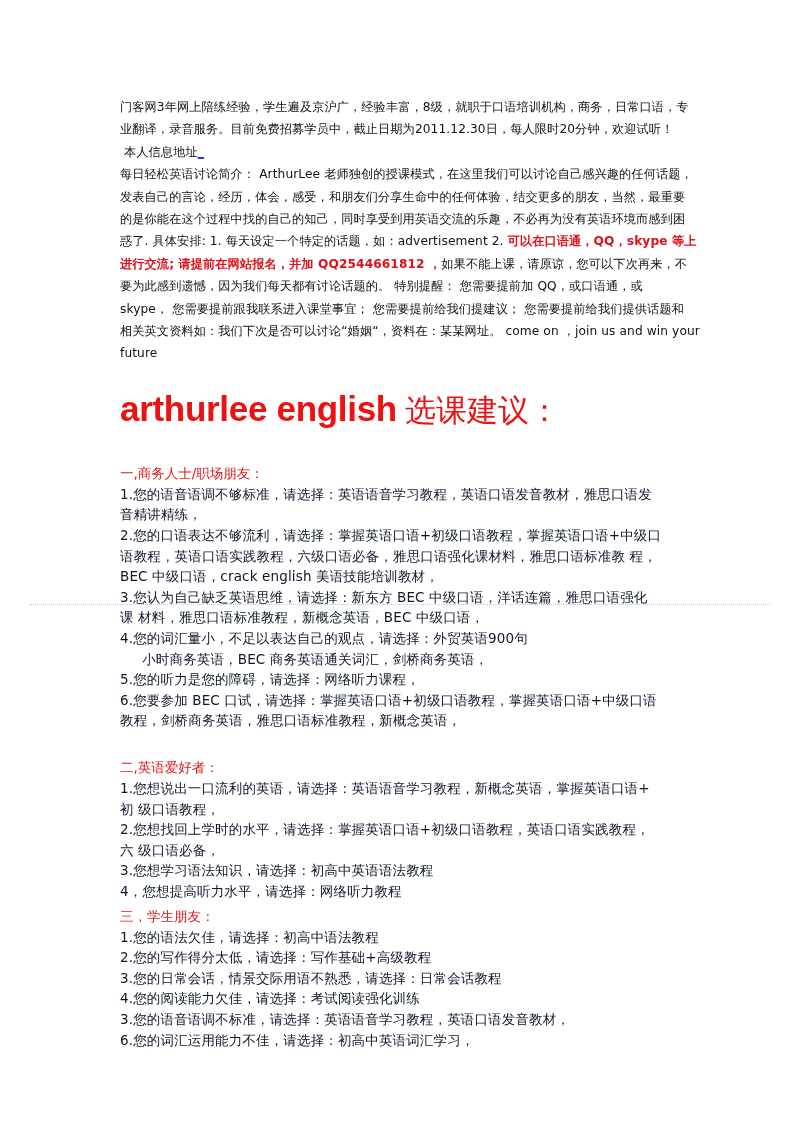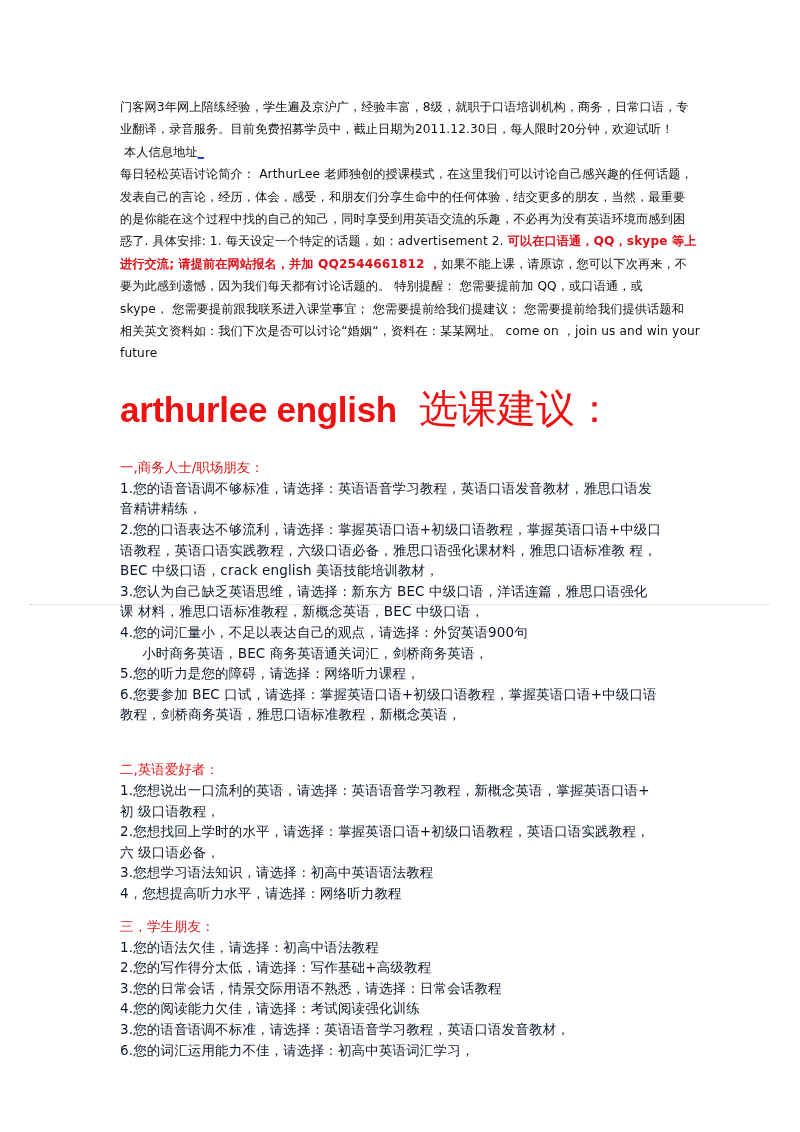--- a/index.html
+++ b/index.html
@@ -38,26 +38,26 @@
       color: #ee1111;
       white-space: nowrap;
     }
     .big-title .en {
       font-family: "Liberation Sans", sans-serif;
       font-weight: bold;
       font-size: 35px;
       letter-spacing: -0.3px;
     }
     .big-title .zh {
-      font-size: 39px;
-      margin-left: 22px;
+      font-size: 31px;
+      margin-left: 8px;
       font-weight: normal;
     }
     .section {
-      margin-top: 12px;
+      margin-top: 4px;
     }
     .sec-head {
       color: #e01818;
       font-size: 13.5px;
       line-height: 21px;
       white-space: nowrap;
     }
     .item {
       color: #0f172a;
       font-size: 13.5px;
@@ -68,21 +68,21 @@
     .item .row { display: block; white-space: nowrap; }
     .gap { height: 22px; }
     .dotted-rule {
       position: absolute;
       left: 30px;
       top: 604px;
       width: 740px;
       height: 0;
       border-top: 1px dotted #c8c8dc;
     }
-    .s1 { margin-top: 18px; }
+    .s1 { margin-top: 24px; }
   </style>
 </head>
 <body>
 
 <div class="dotted-rule"></div>
 
 <div class="page">
 
   <div class="intro">
     <span class="line">门客网3年网上陪练经验，学生遍及京沪广，经验丰富，8级，就职于口语培训机构，商务，日常口语，专</span>

